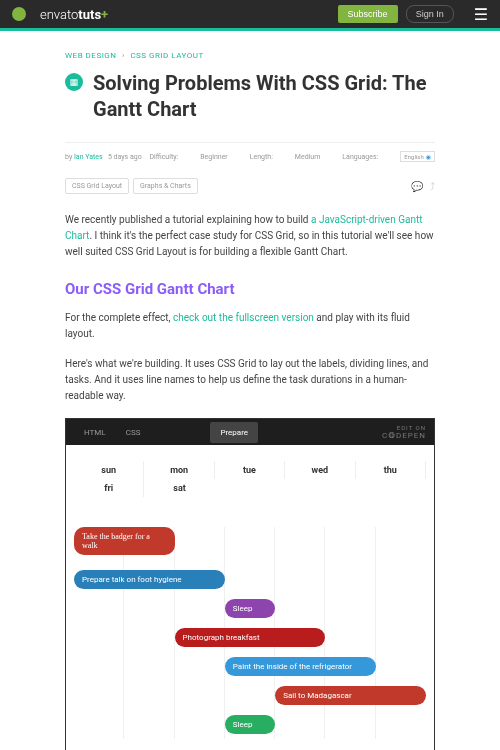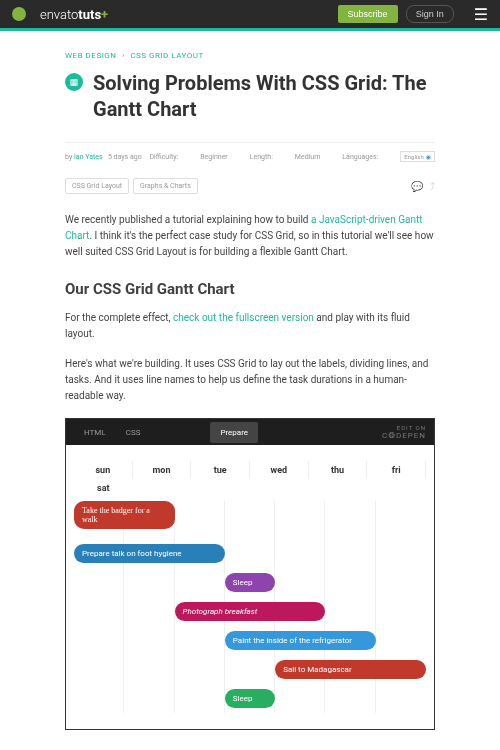--- a/index.html
+++ b/index.html
@@ -24,29 +24,29 @@
 .divider{border:none;border-top:1px solid #eee;margin:0 0 8px}
 .meta{display:flex;justify-content:space-between;align-items:center;font-size:7px;color:#999;margin-bottom:16px}
 .meta a{color:#1abc9c;text-decoration:none}
 .meta-right{display:flex;gap:22px;align-items:center}
 .lang-badge{border:1px solid #ddd;padding:1px 3px;font-size:6px;display:inline-flex;align-items:center;gap:2px}
 .tags{display:flex;gap:4px;margin-bottom:18px}
 .tag{border:1px solid #ddd;padding:3px 6px;font-size:7px;color:#999;border-radius:2px}
 .social{float:right;display:flex;gap:6px;color:#ccc;font-size:10px}
 .body-text{font-size:10px;line-height:1.6;color:#444;margin-bottom:14px}
 .body-text a{color:#1abc9c;text-decoration:none}
-h2{font-size:15px;font-weight:700;margin:20px 0 12px;color:#404040}
+h2{font-size:15px;font-weight:700;margin:20px 0 12px;color:#8b5cf6}
 .codepen{border:1px solid #333;margin-top:12px}
 .codepen-header{background:#1e1e1e;height:26px;display:flex;align-items:center;padding:0 8px;justify-content:space-between}
 .codepen-tabs{display:flex;gap:0}
 .cp-tab{color:#999;font-size:8px;padding:6px 10px;cursor:pointer}
 .cp-tab.result{background:#444;color:#fff;border-radius:2px;margin-left:60px}
 .cp-edit{color:#777;font-size:6px;letter-spacing:1px;display:flex;align-items:center;gap:3px}
 .gantt{background:#fff;padding:16px 8px}
-.gantt-days{display:grid;grid-template-columns:repeat(6,1fr);margin-bottom:4px}
+.gantt-days{display:grid;grid-template-columns:repeat(5,1fr);margin-bottom:30px}
 .gantt-day{text-align:center;font-size:9px;font-weight:700;color:#333;border-right:1px solid #eee;padding:4px 0}
 .gantt-day:last-child{border-right:none}
 .gantt-rows{position:relative}
 .gantt-grid{position:absolute;inset:0;display:grid;grid-template-columns:repeat(7,1fr);pointer-events:none}
 .gantt-grid div{border-right:1px solid #f0f0f0}
 .gantt-grid div:last-child{border-right:none}
 .task{color:#fff;font-size:8px;padding:5px 8px;border-radius:10px;margin-bottom:5px;position:relative;z-index:1}
 .tasks-container{display:grid;grid-template-columns:repeat(7,1fr);grid-auto-rows:auto;gap:5px 0}
 </style>
 </head>
@@ -152,21 +152,21 @@
             <div></div>
             <div></div>
             <div></div>
             <div></div>
             <div></div>
           </div>
         <div class="tasks-container" id="gantt-tasks">
             <div class="task" style="background: rgb(192, 57, 43); grid-area: 1 / 1 / auto / span 2; font-family: Liberation Serif, serif;">Take the badger for a walk</div>
             <div class="task" style="background: rgb(41, 128, 185); grid-area: 3 / 1 / auto / span 3;">Prepare talk on foot hygiene</div>
             <div class="task" style="background: rgb(142, 68, 173); grid-area: 4 / 4 / auto / span 1;">Sleep</div>
-            <div class="task" style="background: #be185d; grid-area: 5 / 3 / auto / span 3; font-style: italic;">Photograph breakfast</div>
+            <div class="task" style="background: #b91c1c; grid-area: 5 / 3 / auto / span 3;">Photograph breakfast</div>
             <div class="task" style="background: rgb(52, 152, 219); grid-area: 6 / 4 / auto / span 3;">Paint the inside of the refrigerator</div>
             <div class="task" style="background: rgb(192, 57, 43); grid-area: 7 / 5 / auto / span 3;">Sail to Madagascar</div>
             <div class="task" style="background: rgb(39, 174, 96); grid-area: 8 / 4 / auto / span 1;">Sleep</div>
           </div>
       </div>
     </div>
   </div>
 </div>
 
 </body></html>

